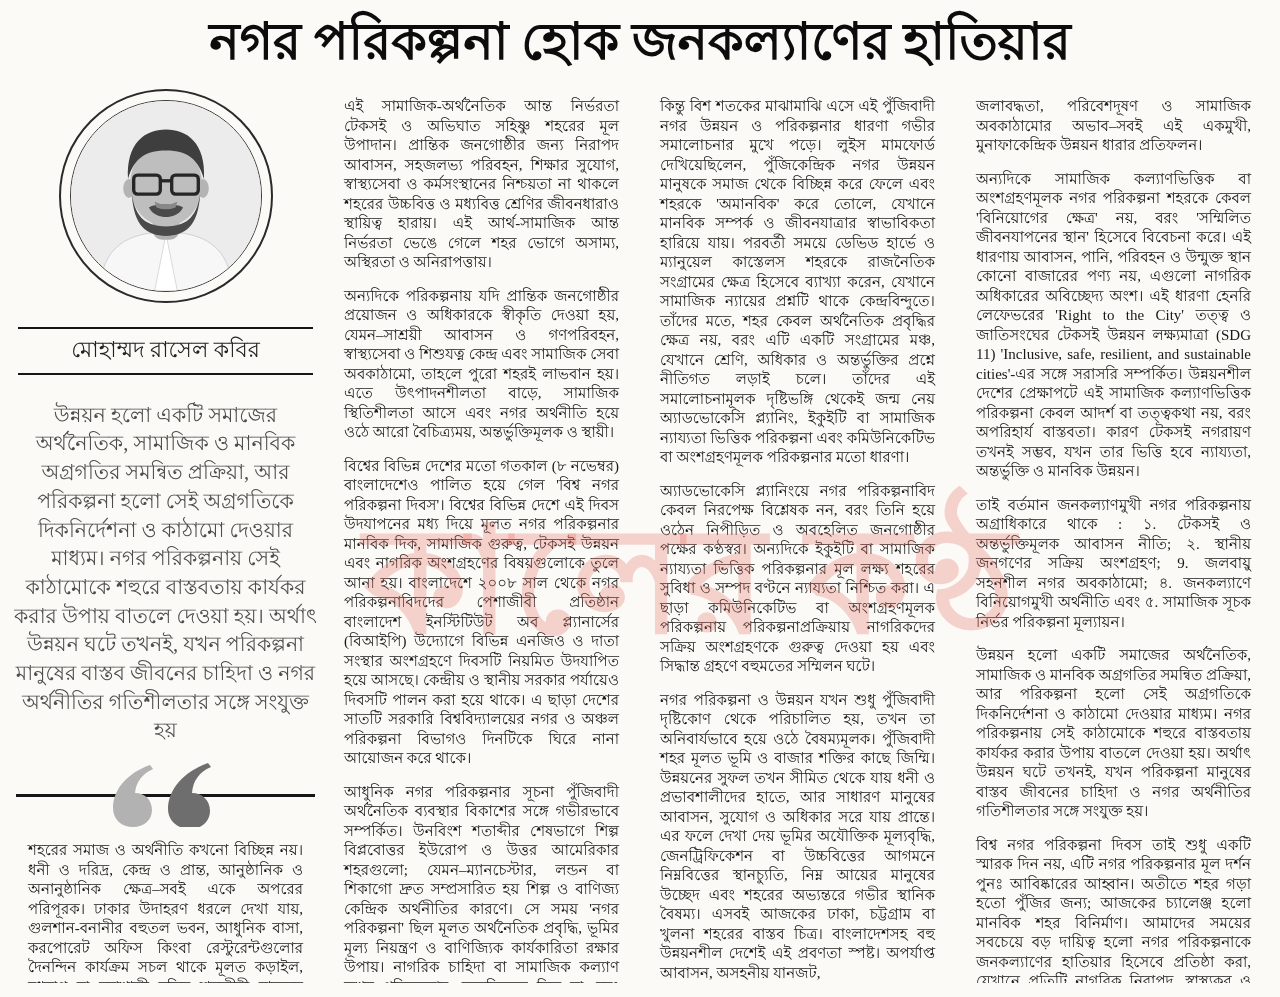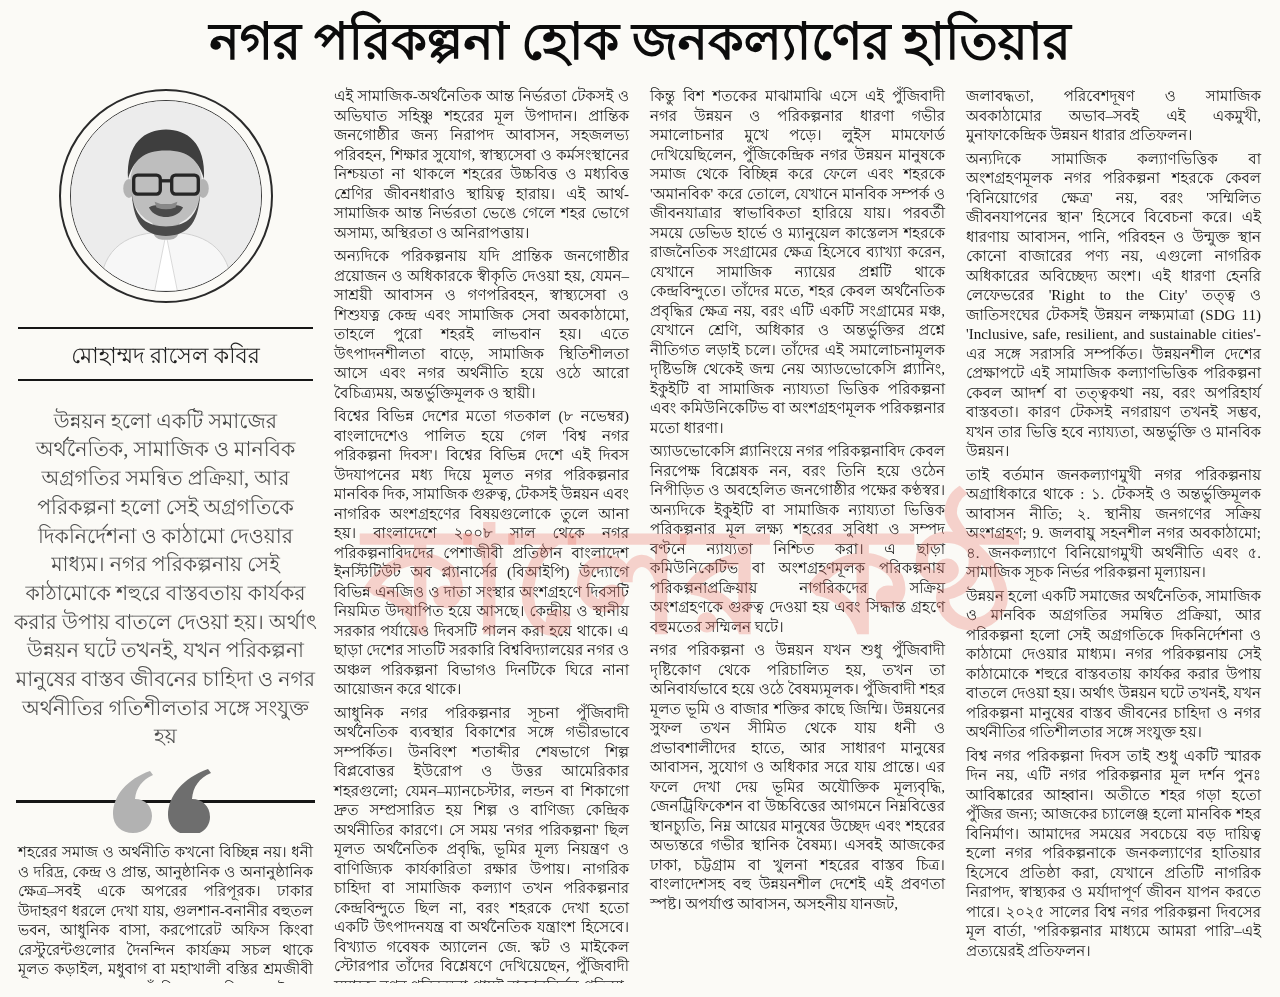--- a/index.html
+++ b/index.html
@@ -22,41 +22,41 @@
   }
 
   
   .cols { display: flex; gap: 13px; position: relative; height: 900px; overflow: hidden; }
   .col {
     width: 303px; flex: 0 0 303px;
     font-size: 15px; line-height: 1.3;
     text-align: justify; color: #181818;
     overflow: hidden;
   }
-  .col p { margin: 4px; text-align: justify; }
+  .col p { margin: 14px; text-align: justify; }
 
   
   .photo-ring {
     width: 214px; height: 214px;
     border: 2px solid #2a2a2a; border-radius: 50%;
     margin: 6px auto 0;
     display: flex; align-items: center; justify-content: center;
     background: #fbfaf6;
   }
   .photo {
     width: 192px; height: 192px; border-radius: 50%;
     border: 1px solid #3a3a3a; overflow: hidden; background: #ececea;
   }
   .photo svg { width: 100%; height: 100%; display: block; filter: grayscale(1); }
 
   .name-block {
     margin: 24px 4px 0;
     border-top: 2px solid #161616;
     border-bottom: 2px solid #161616;
-    padding: 13px 0 8px;
+    padding: 7px 0 8px;
     text-align: center;
     font-size: 22px;
     color: #222;
   }
 
   .pull-quote {
     margin: 26px 0 0;
     font-size: 20.5px;
     line-height: 1.4;
     text-align: center;

